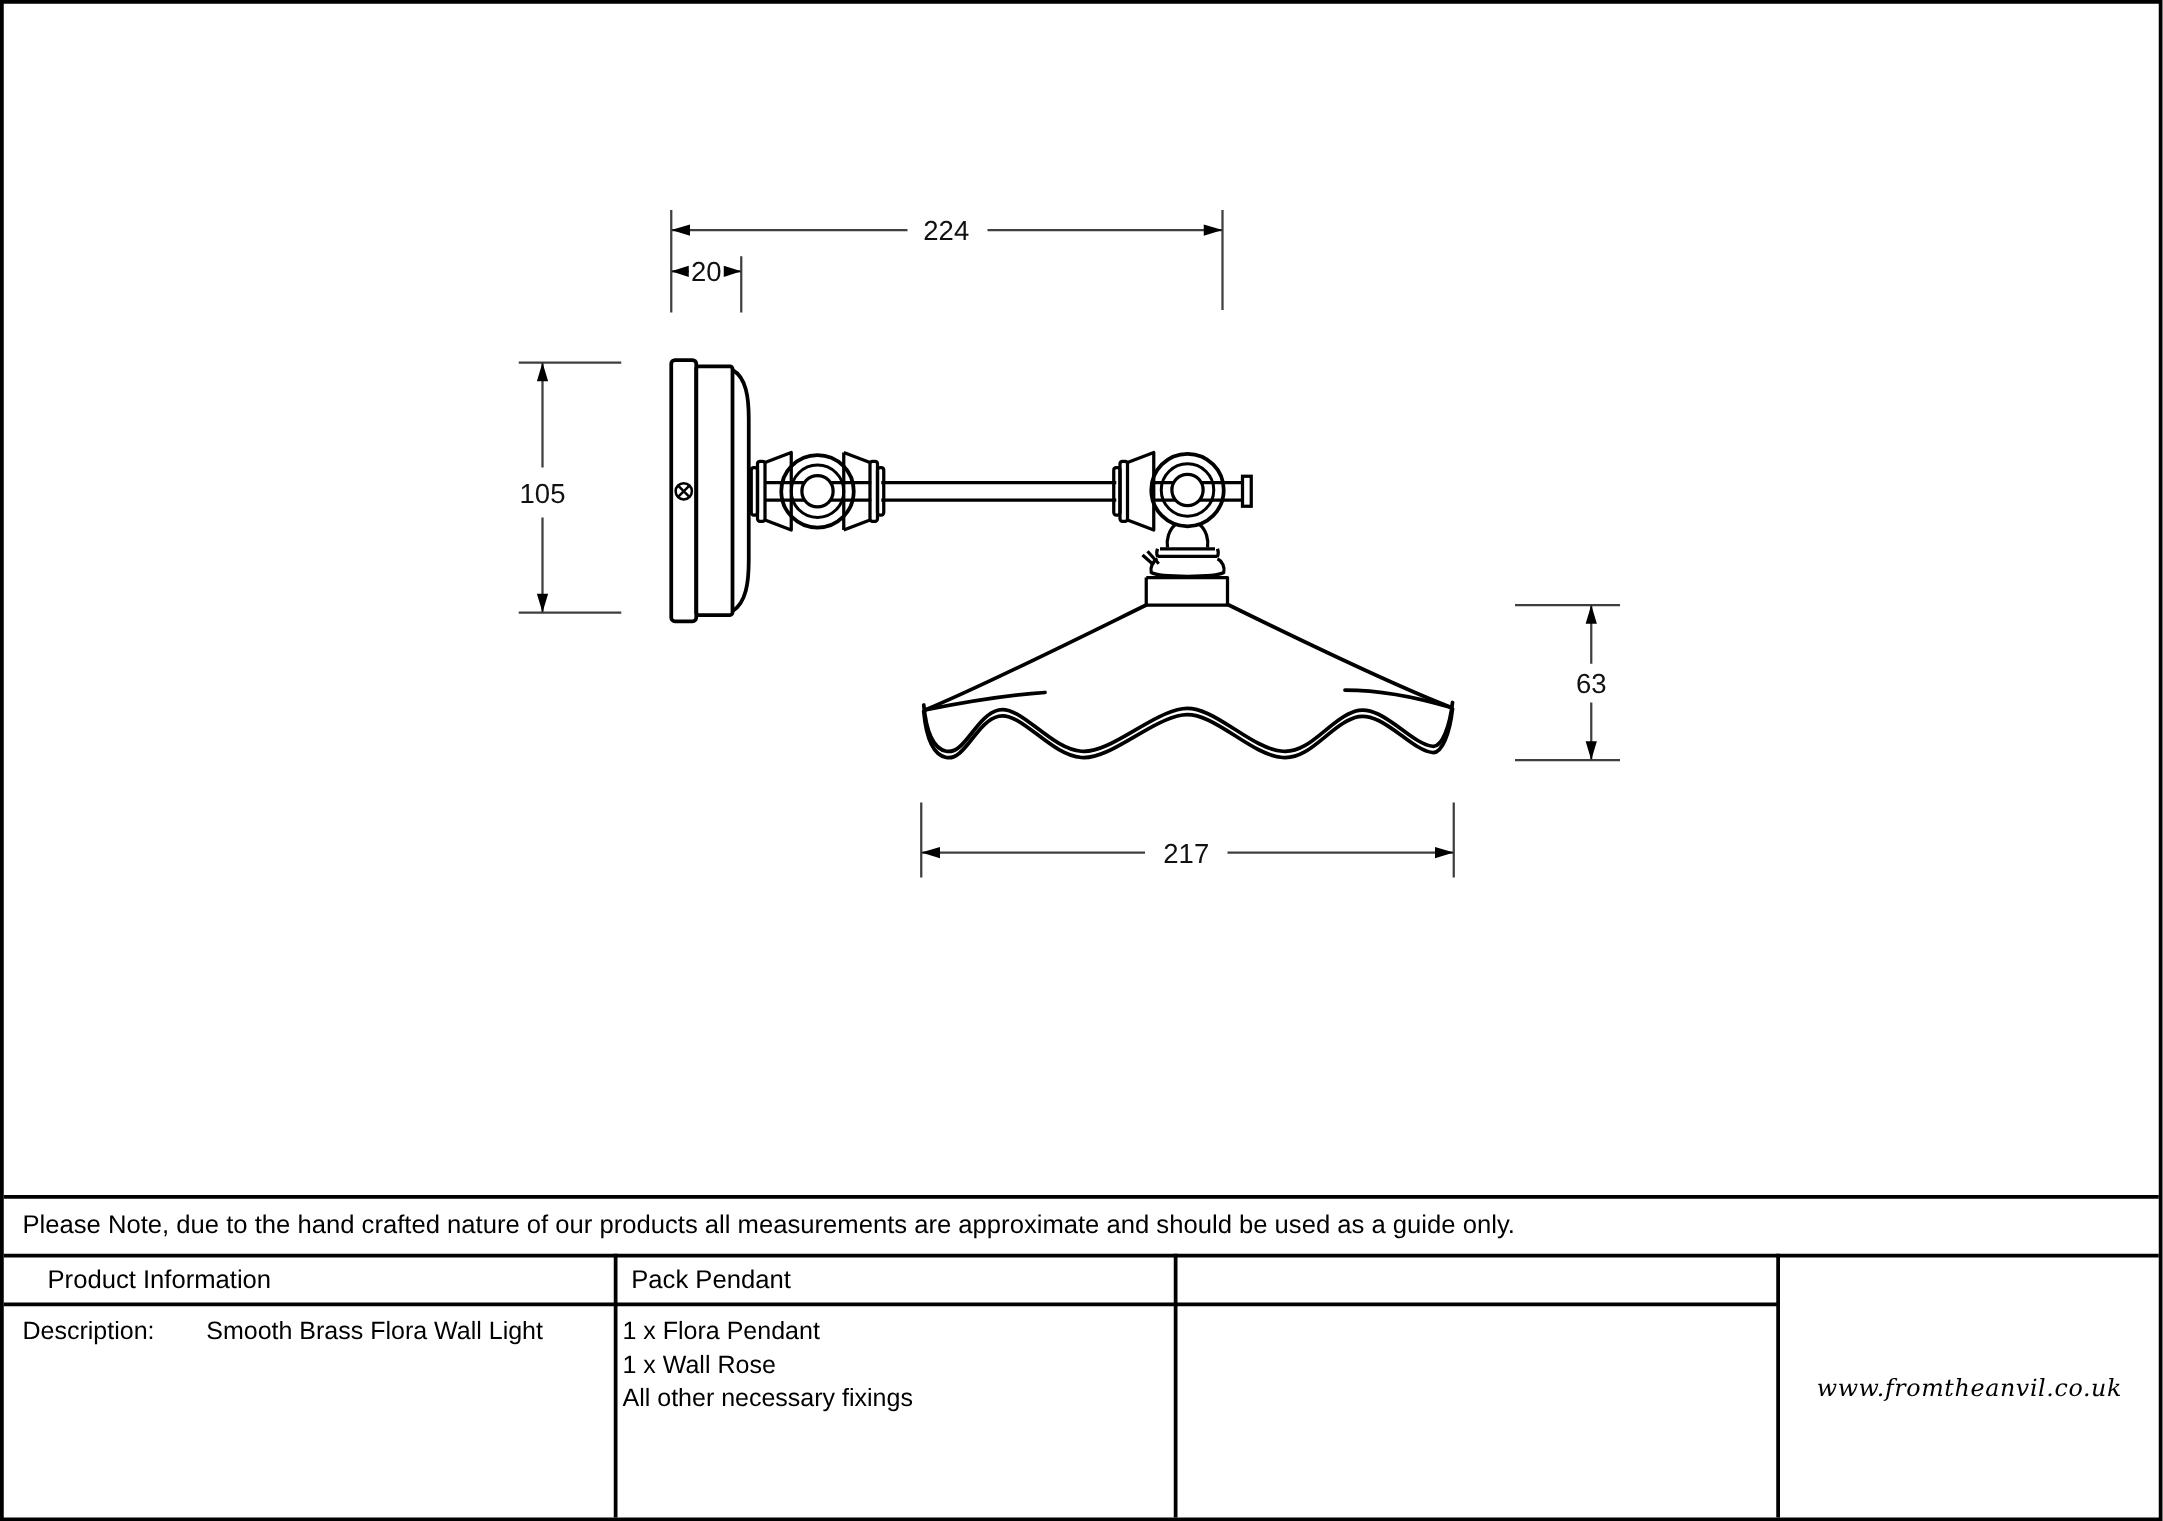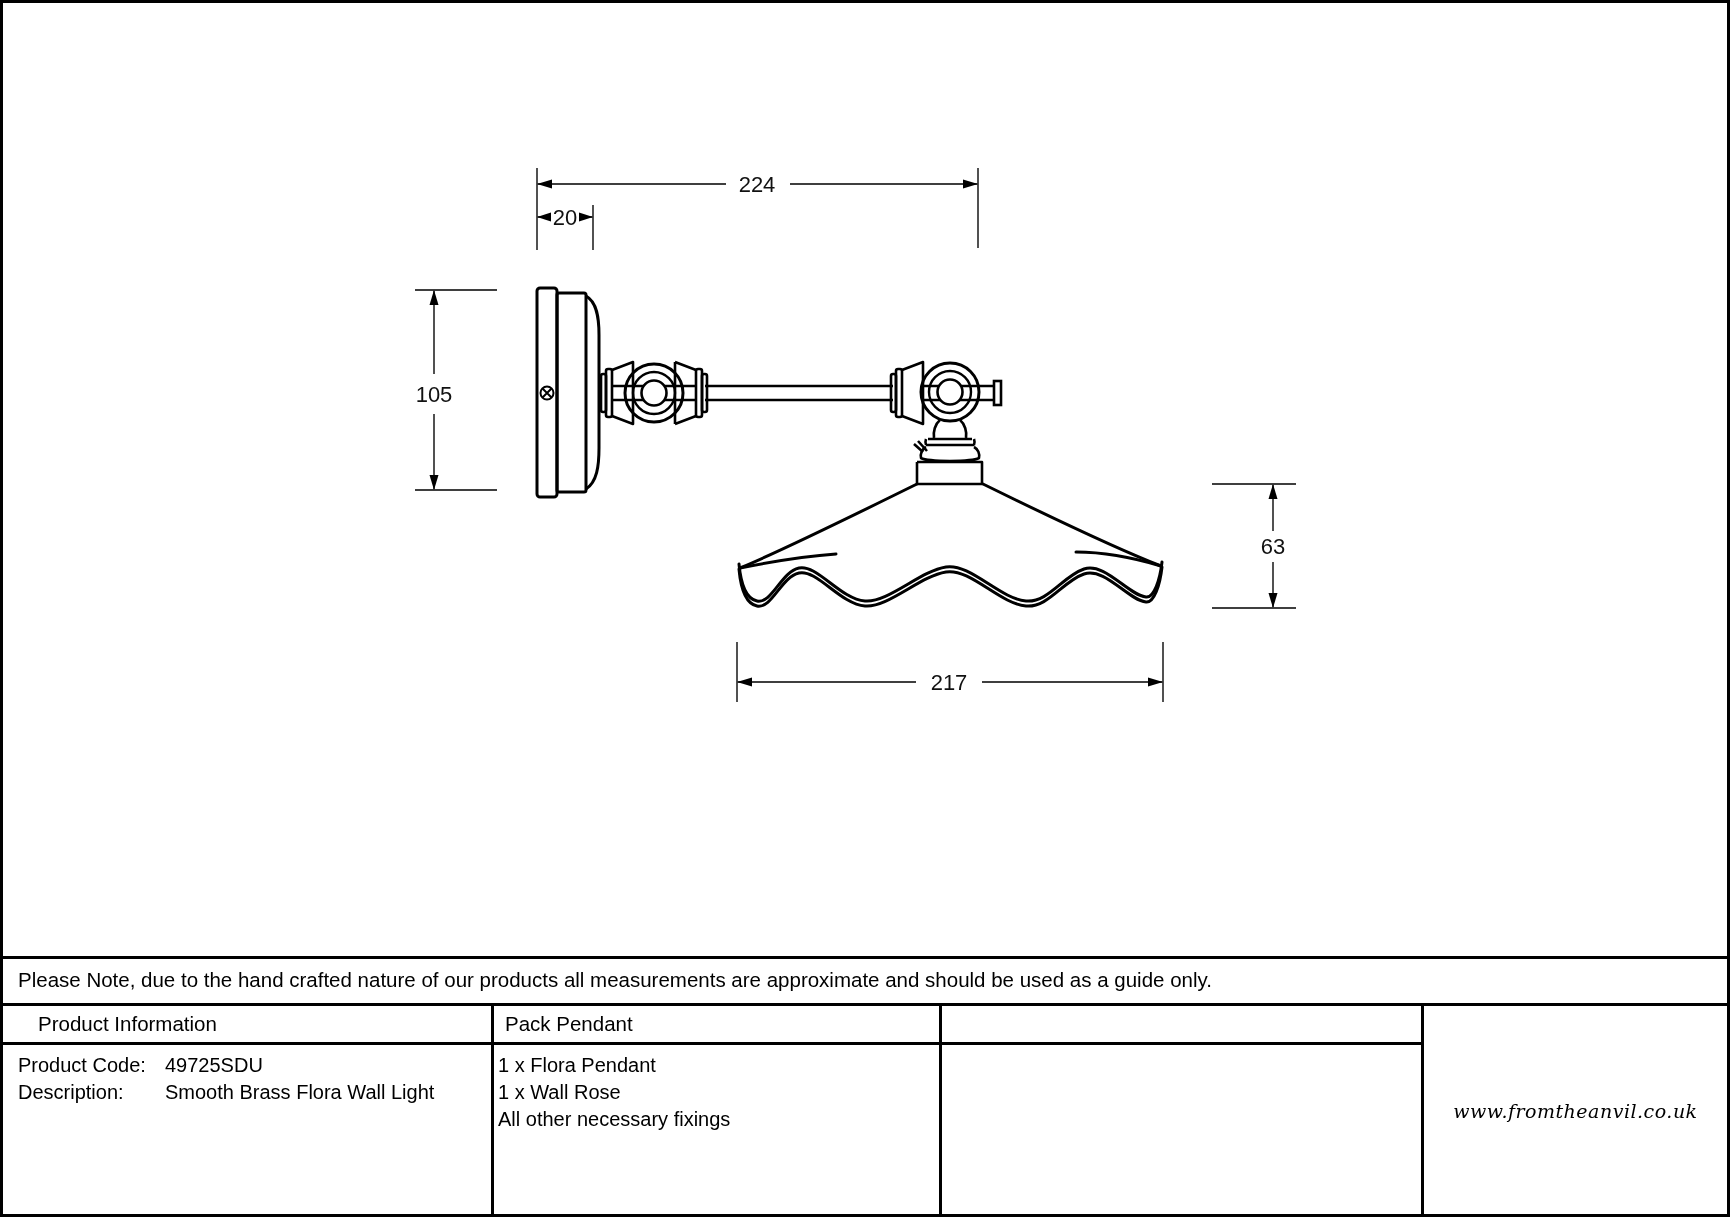--- a/index.html
+++ b/index.html
@@ -154,24 +154,20 @@
 <div class="hline" style="left:3px;width:1421px;top:1042px;height:3px;"></div>
 <div class="vline" style="left:491px;top:1003px;bottom:3px;width:3px;"></div>
 <div class="vline" style="left:939px;top:1003px;bottom:3px;width:3px;"></div>
 <div class="vline" style="left:1421px;top:1003px;bottom:3px;width:3px;"></div>
 
 <div class="th-text" style="left:18px;margin-left:20px;">Product Information</div>
 <div class="th-text" style="left:505px;">Pack Pendant</div>
 
 <div class="info-rows">
   <div class="info-row">
-    <span class="info-label">Product Code:</span>
-    <span class="info-value">49725SDU</span>
-  </div>
-  <div class="info-row">
     <span class="info-label">Description:</span>
     <span class="info-value">Smooth Brass Flora Wall Light</span>
   </div>
 </div>
 
 <div class="pack-items">
   <div class="pack-item">1 x Flora Pendant</div>
   <div class="pack-item">1 x Wall Rose</div>
   <div class="pack-item gap-above">All other necessary fixings</div>
 </div>

